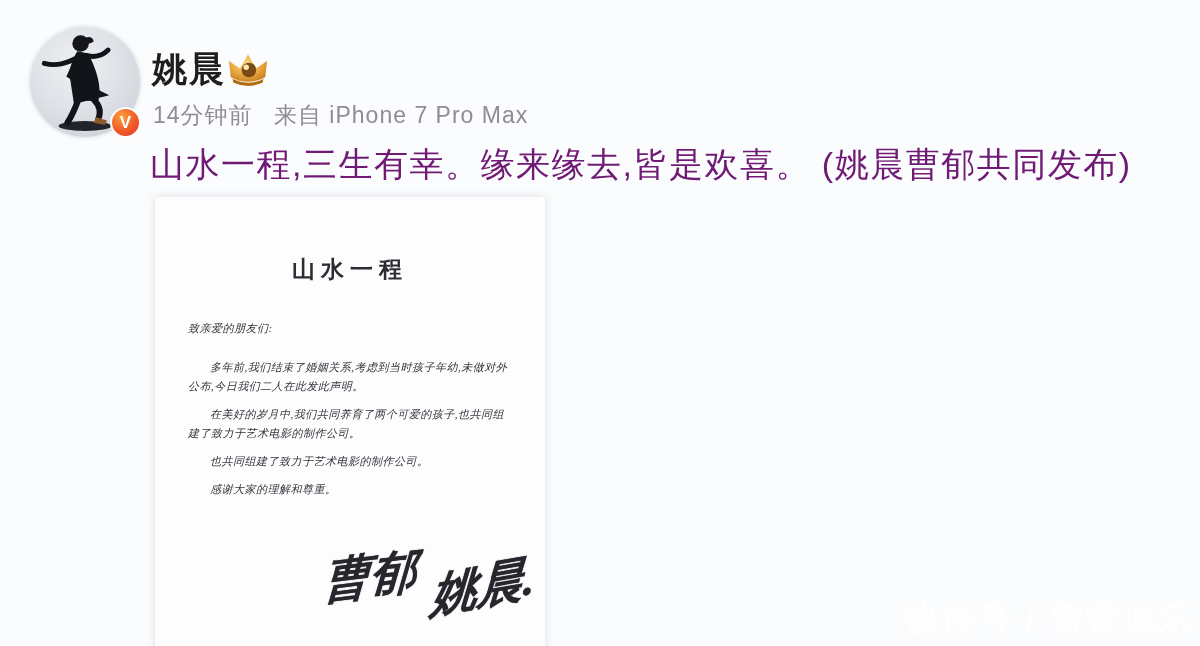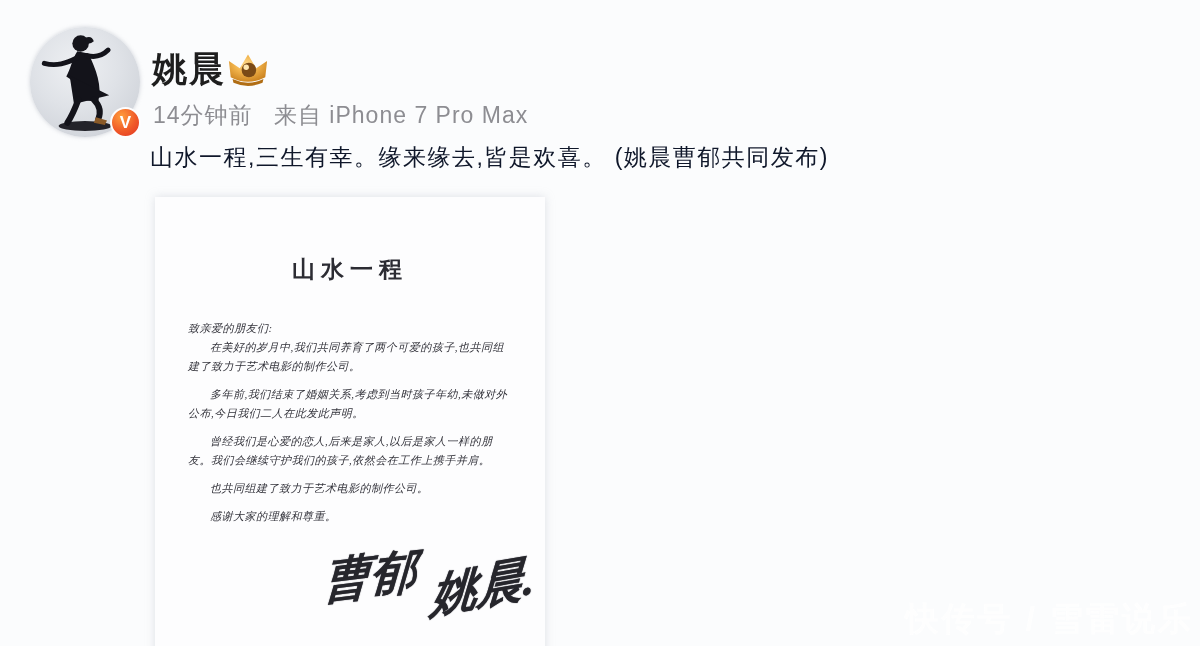--- a/index.html
+++ b/index.html
@@ -41,21 +41,21 @@
     position:absolute; left:153px; top:100px;
     font-size:23px; color:#8d8d92; letter-spacing:1px;
   }
   .meta span { cursor:pointer; }
   .meta .src { margin-left:14px; }
 
   
   .content {
     position:absolute; left:150px; top:142px;
     width:1000px;
-    font-size:23px; color:#0f172a; letter-spacing:1.5px;
+    font-size:34px; color:#701a75; letter-spacing:1.5px;
     filter:blur(.3px);
   }
 
   
   .letter {
     position:absolute; left:155px; top:197px;
     width:390px; height:460px;
     background:#fdfdfe;
     box-shadow:0 0 9px rgba(175,180,192,.38);
     cursor:pointer;
@@ -71,21 +71,21 @@
   .letter-body {
     margin-top:34px;
     padding:0 33px;
     font-size:11px; line-height:19px;
     color:#33333b;
     font-family:"Liberation Serif", serif;
     font-style:italic;
     letter-spacing:.5px;
     filter:blur(.55px);
   }
-  .letter-body .salutation { margin-bottom:0; }
+  .letter-body .salutation { margin-bottom:20px; }
   .letter-body p { text-indent:2em; margin-bottom:9px; }
 
   .signatures {
     position:absolute; left:168px; top:348px;
     display:flex; align-items:flex-start; gap:14px;
     font-family:"Liberation Serif", serif;
     color:#26262c;
     filter:blur(.7px);
   }
   .sig {
@@ -145,23 +145,22 @@
   <span class="src">来自 iPhone 7 Pro Max</span>
 </div>
 
 <div class="content">山水一程,三生有幸。缘来缘去,皆是欢喜。 (姚晨曹郁共同发布)</div>
 
 <div class="letter">
   <div class="letter-title">山水一程</div>
   <div class="letter-body">
     <div class="salutation">致亲爱的朋友们:</div>
     <div>
+        <p>多年前,我们结束了婚姻关系,考虑到当时孩子年幼,未做对外公布,今日我们二人在此发此声明。</p>
         <p>在美好的岁月中,我们共同养育了两个可爱的孩子,也共同组建了致力于艺术电影的制作公司。</p>
-        <p>多年前,我们结束了婚姻关系,考虑到当时孩子年幼,未做对外公布,今日我们二人在此发此声明。</p>
-        <p>曾经我们是心爱的恋人,后来是家人,以后是家人一样的朋友。我们会继续守护我们的孩子,依然会在工作上携手并肩。</p>
         <p>也共同组建了致力于艺术电影的制作公司。</p>
         <p>感谢大家的理解和尊重。</p>
       </div>
   </div>
   <div class="signatures">
     <span class="sig">曹郁</span>
     <span class="sig second">姚晨.</span>
   </div>
 </div>
 

